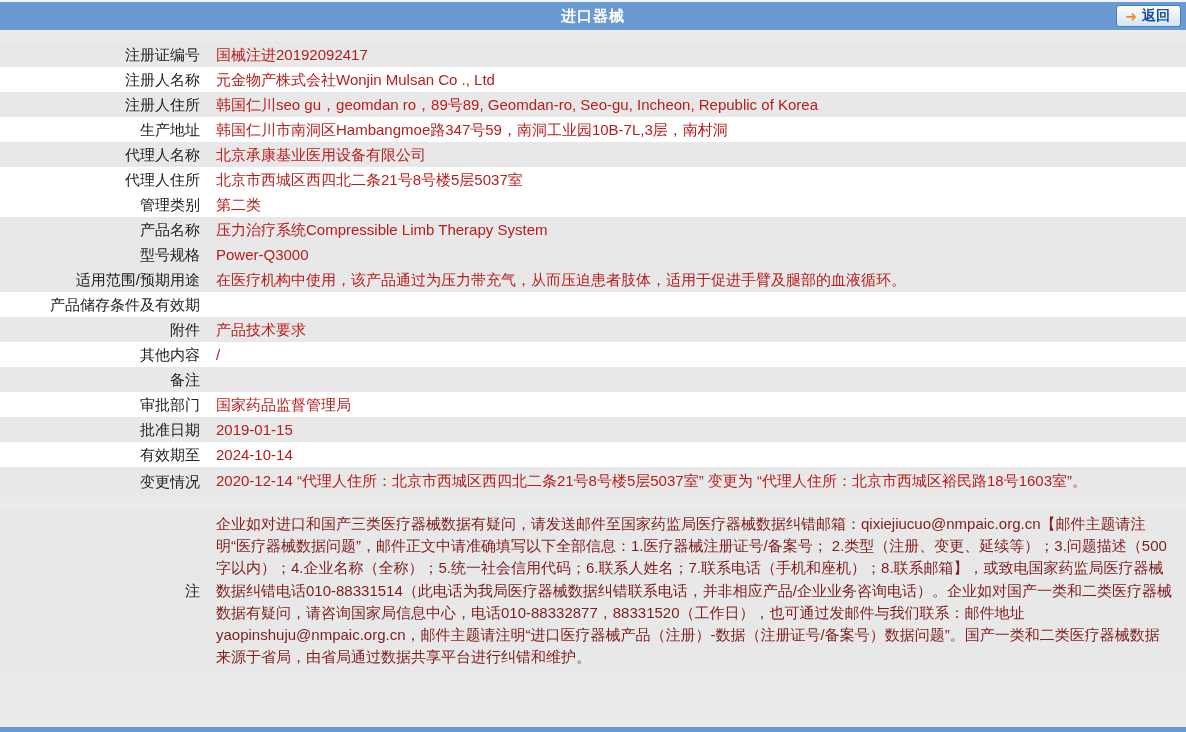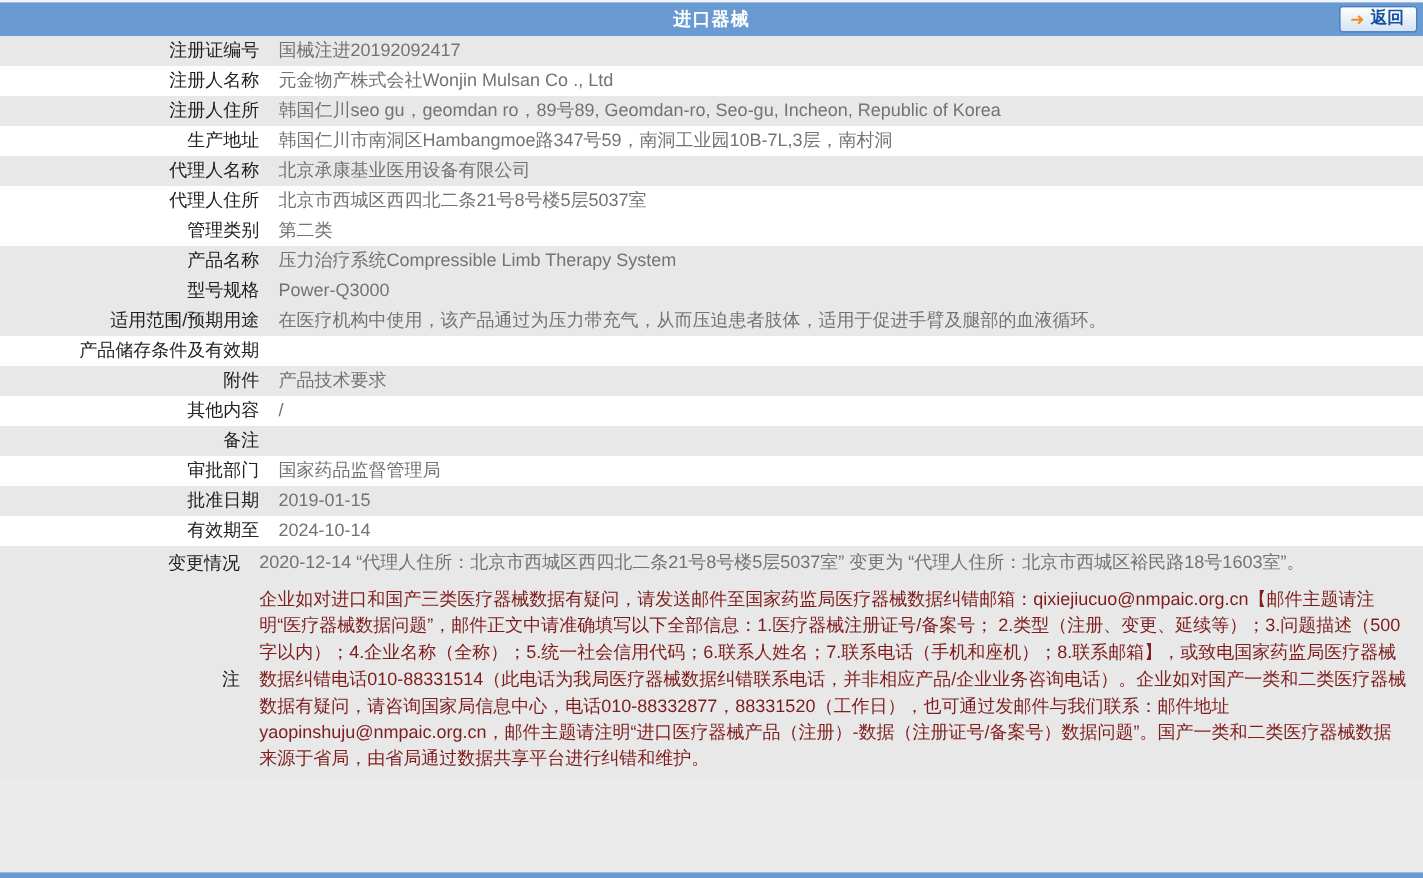--- a/index.html
+++ b/index.html
@@ -4,21 +4,21 @@
 <style>
   * { margin: 0; padding: 0; box-sizing: border-box; }
   html, body {
     width: 1186px; height: 732px;
     background: #ebebeb;
     font-family: "Liberation Sans", "DejaVu Sans", sans-serif;
     font-size: 15px;
     color: #1a1a1a;
     overflow: hidden;
   }
-  .page { width: 1186px; height: 732px; display: flex; flex-direction: column; }
+  .page { width: 1186px; height: 732px; display: flex; flex-direction: column; gap: 12px; }
 
   
   .header {
     position: relative;
     height: 30px; flex: 0 0 30px;
     background: #699bd2;
     border-top: 2px solid #f2f6fa;
     display: flex; align-items: center; justify-content: center;
   }
   .header-title {
@@ -32,35 +32,35 @@
     background: linear-gradient(#fefefe, #d4e3f3);
     border: 1px solid #4a7ebb;
     border-radius: 3px;
     cursor: pointer;
   }
   .back-arrow { color: #f28b1e; font-size: 14px; font-weight: bold; line-height: 1; }
   .back-label { color: #15529e; font-weight: bold; font-size: 14px; line-height: 1; font-family: Liberation Serif, serif; }
 
   
   .rows { flex: 0 0 auto; }
-  .row { display: flex; width: 100%; min-height: 25px; padding-left: 16px; }
+  .row { display: flex; width: 100%; min-height: 25px; }
   .row.shaded { background: #e8e8e8; }
   .row.plain  { background: #ffffff; }
   .cell.label {
     flex: 0 0 208px; width: 208px;
     text-align: right; padding-right: 8px;
     line-height: 25px;
     color: #222222;
     display: flex; align-items: center; justify-content: flex-end;
   }
   .cell.value {
     flex: 1 1 auto;
     padding-left: 8px; padding-right: 12px;
     line-height: 25px;
-    color: #737373;
+    color: #b91c1c;
   }
   .row.multiline { padding: 2px 0; }
   .row.multiline .cell.value { line-height: 24px; }
 
   
   .row.note { background: #e8e8e8; flex: 1 1 aupx; padding: 5px 0 4px 0; }
   .row.note .cell.label { line-height: 22px; }
   .row.note .cell.value {
     line-height: 22.2px;
     color: #7f1d1d;

